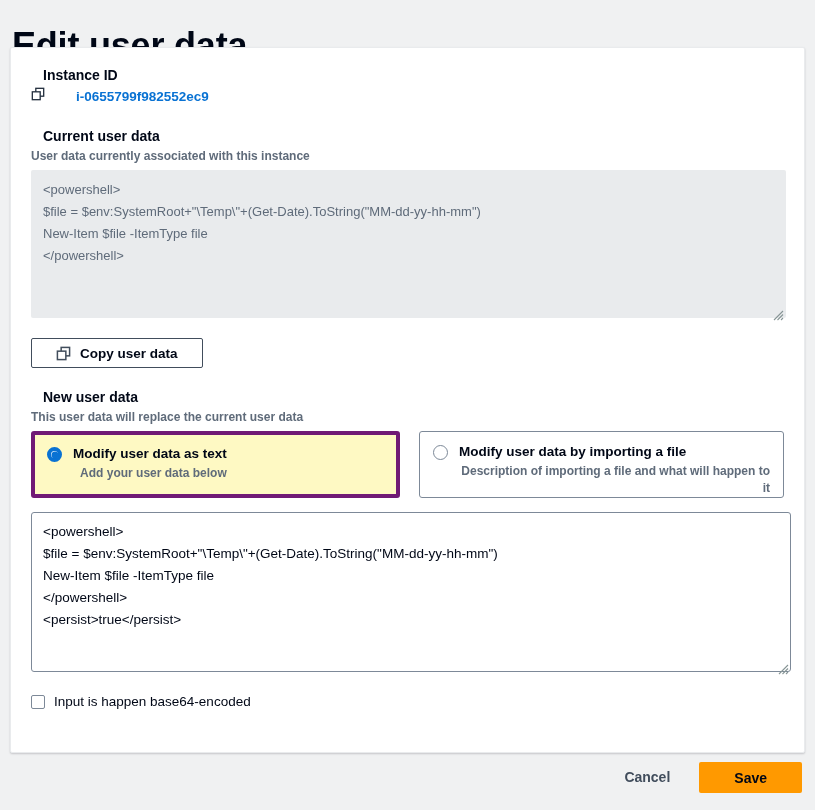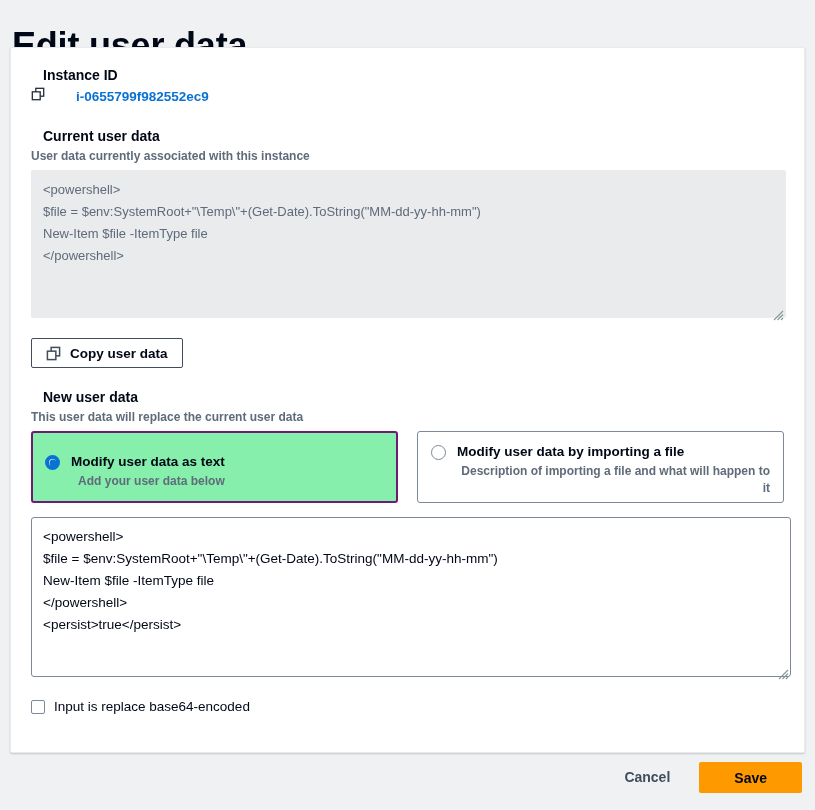--- a/index.html
+++ b/index.html
@@ -110,21 +110,21 @@
     height: 13px;
     pointer-events: none;
   }
 
   
   .btn-normal {
     display: inline-flex;
     align-items: center;
     gap: 9px;
     height: 30px;
-    padding: 0 14px;
+    padding: 0 24px;
     background: #ffffff;
     border: 1.6px solid #414d5c;
     border-radius: 16px;
     color: #000716;
     font-size: 13.5px;
     font-weight: bold;
     font-family: "Liberation Sans", "DejaVu Sans", sans-serif;
     cursor: pointer;
     border-radius: 2px;
   }
@@ -141,23 +141,23 @@
     border-radius: 3px;
     background: #ffffff;
     padding: 11px 13px 0 13px;
     display: flex;
     gap: 11px;
     align-items: flex-start;
     cursor: pointer;
     min-height: 56px;
   }
   .tile.selected {
-    border: 2px solid #701a75;
-    background: #86efac;
-    padding: 20px 12px 11px 12px;
+    border: 4px solid #701a75;
+    background: #fef9c3;
+    padding: 10px 12px 11px 12px;
   }
   .radio {
     flex: 0 0 auto;
     width: 15px; height: 15px;
     border-radius: 50%;
     border: 1.6px solid #7d8998;
     background: #fff;
     margin-top: 2px;
     position: relative;
   }
@@ -358,21 +358,21 @@
           <line x1="12" y1="6.5" x2="6.5" y2="12"></line>
           <line x1="12" y1="10" x2="10" y2="12"></line>
         </g>
       </svg>
     </span>
   </div>
 
   
   <div class="check-row">
     <span class="checkbox"></span>
-    <span class="check-label">Input is replace base64-encoded</span>
+    <span class="check-label">Input is happen base64-encoded</span>
   </div>
 
 </div>
 
 <div class="footer">
   <button class="btn-link">Cancel</button>
   <button class="btn-primary">Save</button>
 </div>
 
 </body></html>

